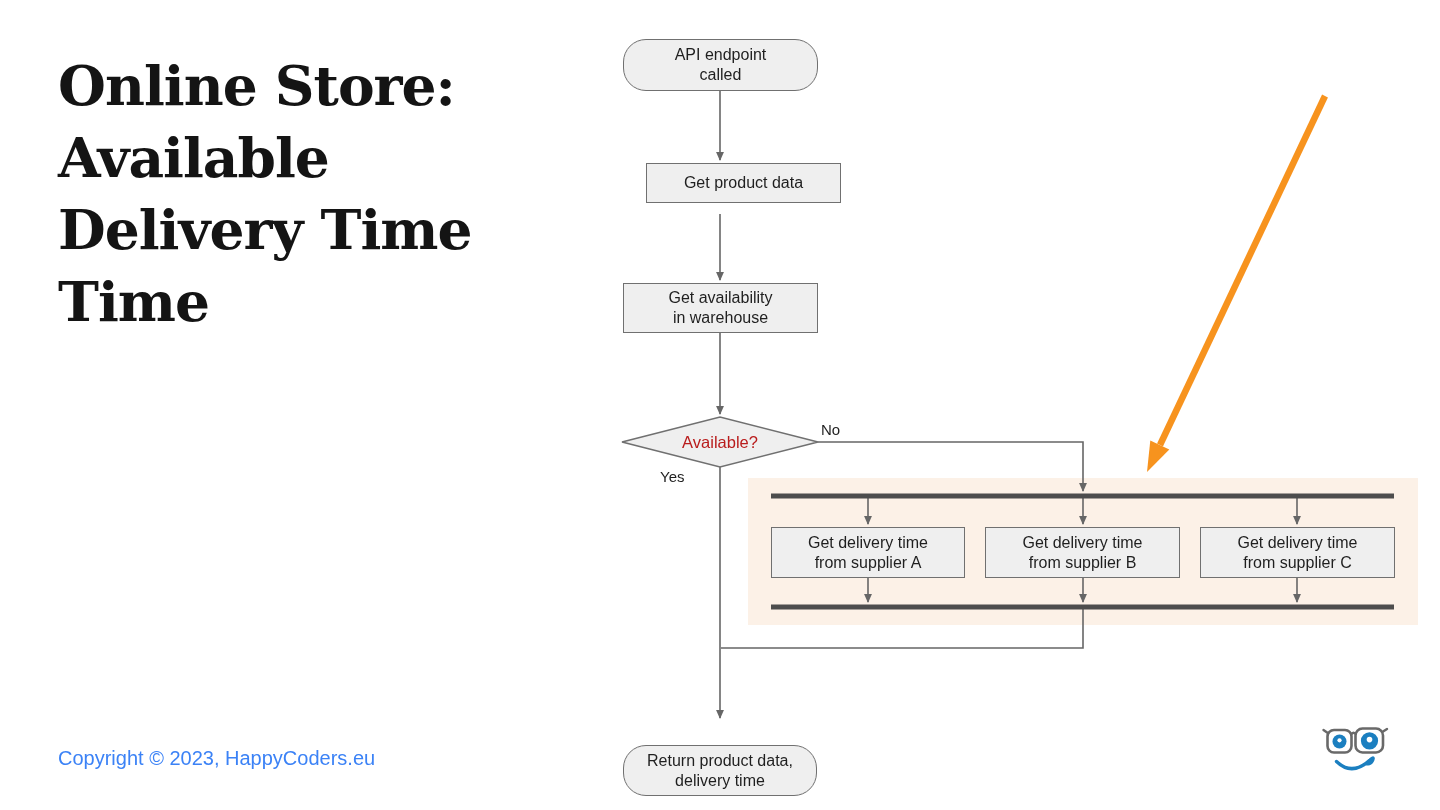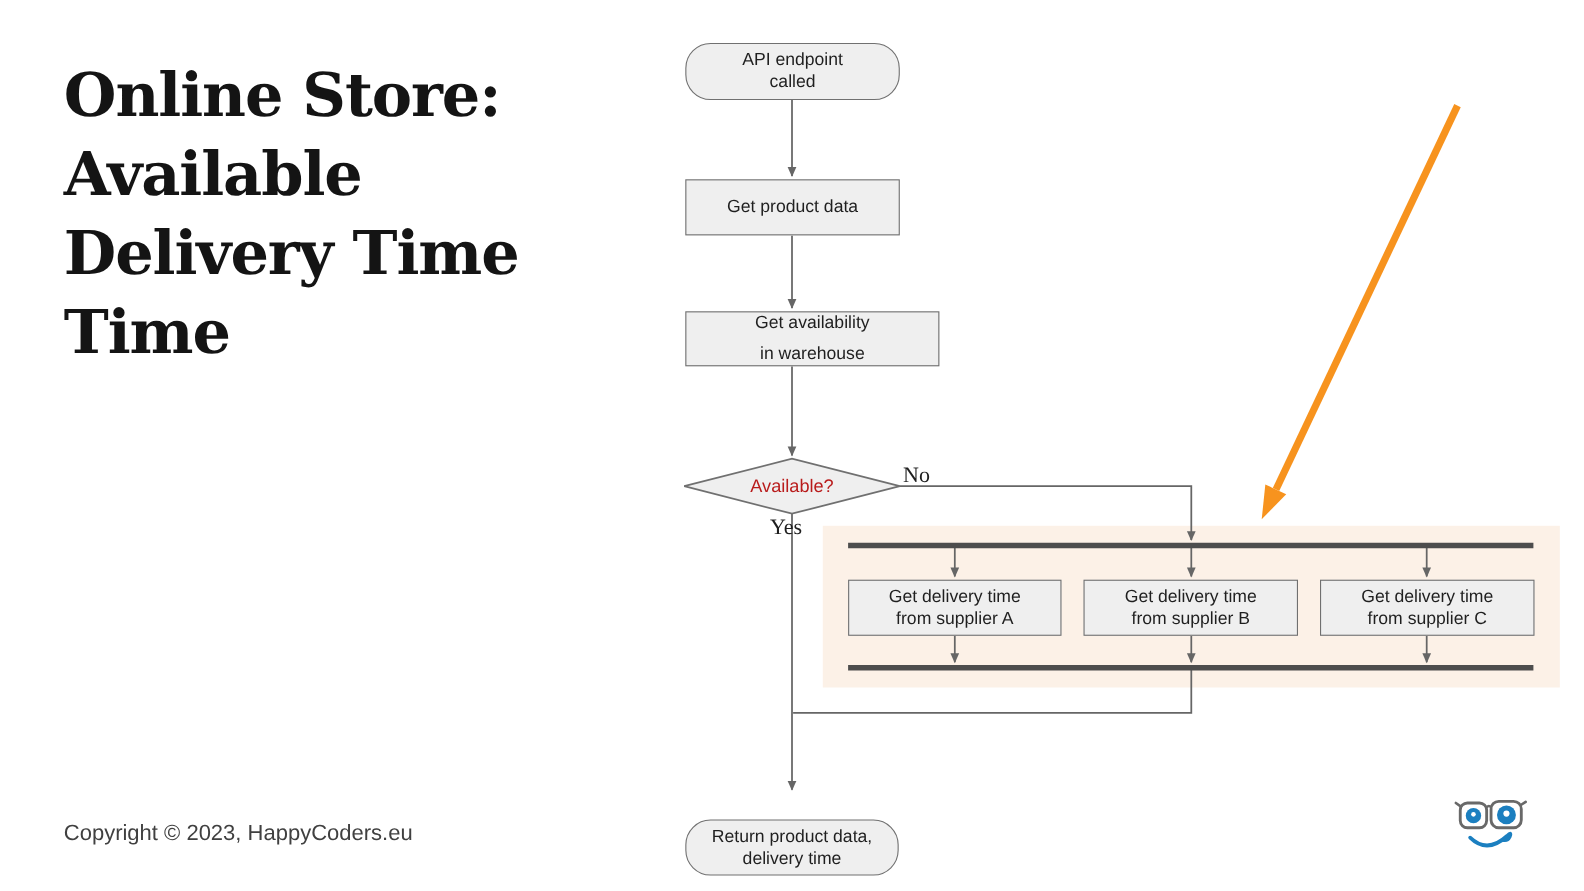--- a/index.html
+++ b/index.html
@@ -51,32 +51,31 @@
     left: 622px; top: 417px;
     width: 196px; height: 50px;
     display: flex;
     align-items: center;
     justify-content: center;
     font-size: 16.5px;
     color: #b91c1c;
   }
   .branch-label {
     position: absolute;
-    font-size: 20px;
+    font-size: 15px;
     color: #1f1f1f;
-    font-family: Liberation Serif, serif;
   }
   .branch-no  { left: 821px; top: 421px; }
-  .branch-yes { left: 700px; top: 468px; }
+  .branch-yes { left: 660px; top: 468px; }
   .copyright {
     position: absolute;
     left: 58px; top: 745px;
     font-size: 20px;
     line-height: 26px;
-    color: #404040;
+    color: #3b82f6;
   }
   .logo {
     position: absolute;
     left: 1318px; top: 716px;
     width: 74px; height: 74px;
   }
 </style>
 </head>
 <body>
 
@@ -122,25 +121,25 @@
     <span>Available</span>
     <span>Delivery Time</span>
     <span>Time</span>
   </h1>
 
   <div class="node rounded" style="left:623px; top:39px; width:195px; height:52px;">
     <span>API endpoint</span>
     <span>called</span>
   </div>
 
-  <div class="node" style="left:623px; top:163px; width:195px; height:51px;">
+  <div class="node" style="left:646px; top:163px; width:195px; height:40px;">
     <span>Get product data</span>
   </div>
 
-  <div class="node" style="left:623px; top:283px; width:231px; height:50px;justify-content:space-between;">
+  <div class="node" style="left:623px; top:283px; width:195px; height:50px;">
     <span>Get availability</span>
     <span>in warehouse</span>
   </div>
 
   <div class="decision-label">
       <span>Available?</span>
     </div>
 
   <div class="branch-label branch-no">No</div>
   <div class="branch-label branch-yes">Yes</div>

